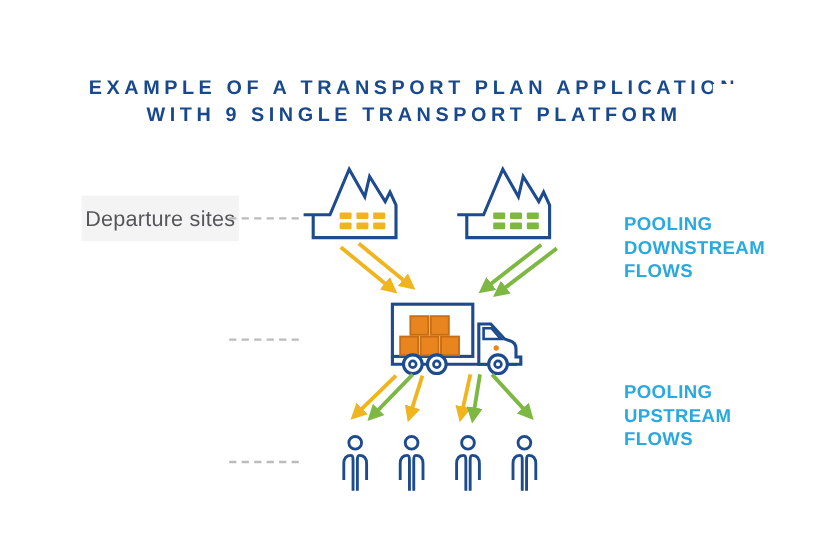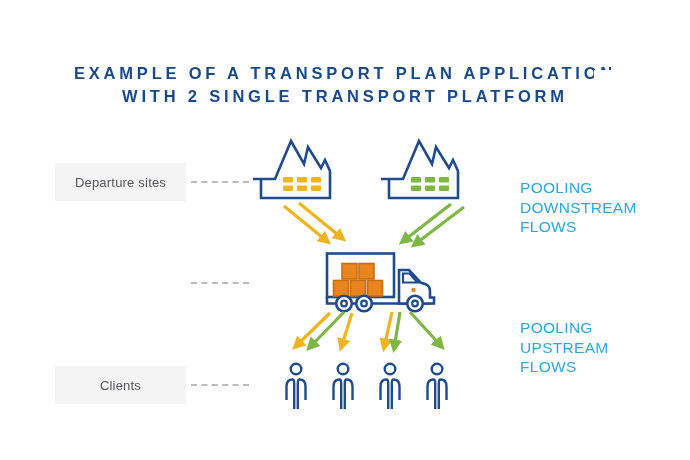--- a/index.html
+++ b/index.html
@@ -14,34 +14,34 @@
   }
   .title{
     position:absolute; left:0; top:62px; width:690px; text-align:center;
     color:var(--c-title); font-weight:700; font-size:16.5px; line-height:23px;
     letter-spacing:3.8px; white-space:nowrap;
   }
   .title-artifact{
     position:absolute; left:594px; top:70px; width:60px; height:16px; background:#fff;
   }
   .row-label{
-    position:absolute; left:55px; width:131px; height:38px;
+    position:absolute; left:68px; width:131px; height:38px;
     background:var(--c-label_bg); color:var(--c-label_text);
     display:flex; align-items:center; justify-content:center;
-    font-size:13px; letter-spacing:0.2px;
+    font-size:18px; letter-spacing:0.2px;
   }
   .lbl-departure{top:163px;} .lbl-carrier{top:264px;} .lbl-clients{top:366px;}
   .dash{
     position:absolute; left:191px; width:58px; height:0;
     border-top:2px dashed var(--c-dash);
   }
   .dash-1{top:181px;} .dash-2{top:282px;} .dash-3{top:384px;}
   .flow-label{
     position:absolute; left:520px; width:170px; color:var(--c-cyan);
-    font-weight:400; font-size:15.5px; line-height:19.5px; letter-spacing:0.3px;
+    font-weight:700; font-size:15.5px; line-height:19.5px; letter-spacing:0.3px;
     white-space:pre-line;
   }
   .flow-downstream{top:178px;} .flow-upstream{top:318px;}
   .icon{position:absolute;}
   .factory-1{left:250px; top:137px;}
   .factory-2{left:378px; top:137px;}
   .truck{left:324px; top:251px;}
   .person-1{left:283px; top:362px;}
   .person-2{left:330px; top:362px;}
   .person-3{left:377px; top:362px;}
@@ -57,26 +57,25 @@
   .l-g{stroke:var(--c-green); stroke-width:3.2; fill:none;}
   .f-y{fill:var(--c-yellow);} .f-g{fill:var(--c-green);}
 </style>
 </head>
 <body>
 
 <div class="stage">
 
   <div class="title">
     <div>EXAMPLE OF A TRANSPORT PLAN APPLICATION</div>
-    <div>WITH 2 SINGLE TRANSPORT PLATFORM</div>
+    <div>WITH 9 SINGLE TRANSPORT PLATFORM</div>
   </div>
   <div class="title-artifact"></div>
 
   <div class="row-label lbl-departure">Departure sites</div>
-  <div class="row-label lbl-clients">Clients</div>
 
   <div class="dash dash-1"></div>
   <div class="dash dash-2"></div>
   <div class="dash dash-3"></div>
 
   <svg class="icon factory-1" width="83" height="64" viewBox="0 0 83 64">
     <path class="s-navy" stroke-width="2.6" d="M3,42 H25 L41,4 L54,27 L58,10 L71,31 L75,23 L80,34 V61 H11 V42"></path>
     <g>
       <rect class="win-y" x="33" y="40" width="10" height="5.5" rx="1"></rect>
       <rect class="win-y" x="47" y="40" width="10" height="5.5" rx="1"></rect>

